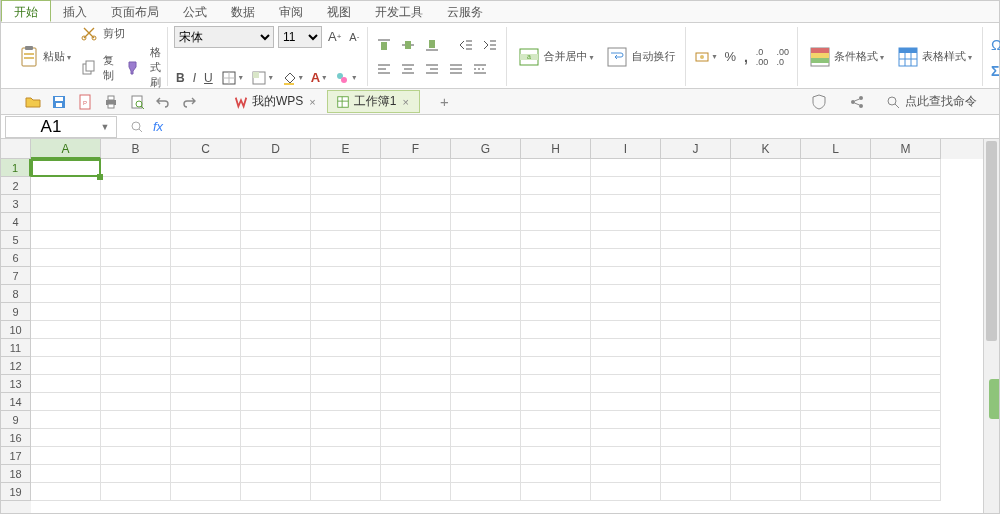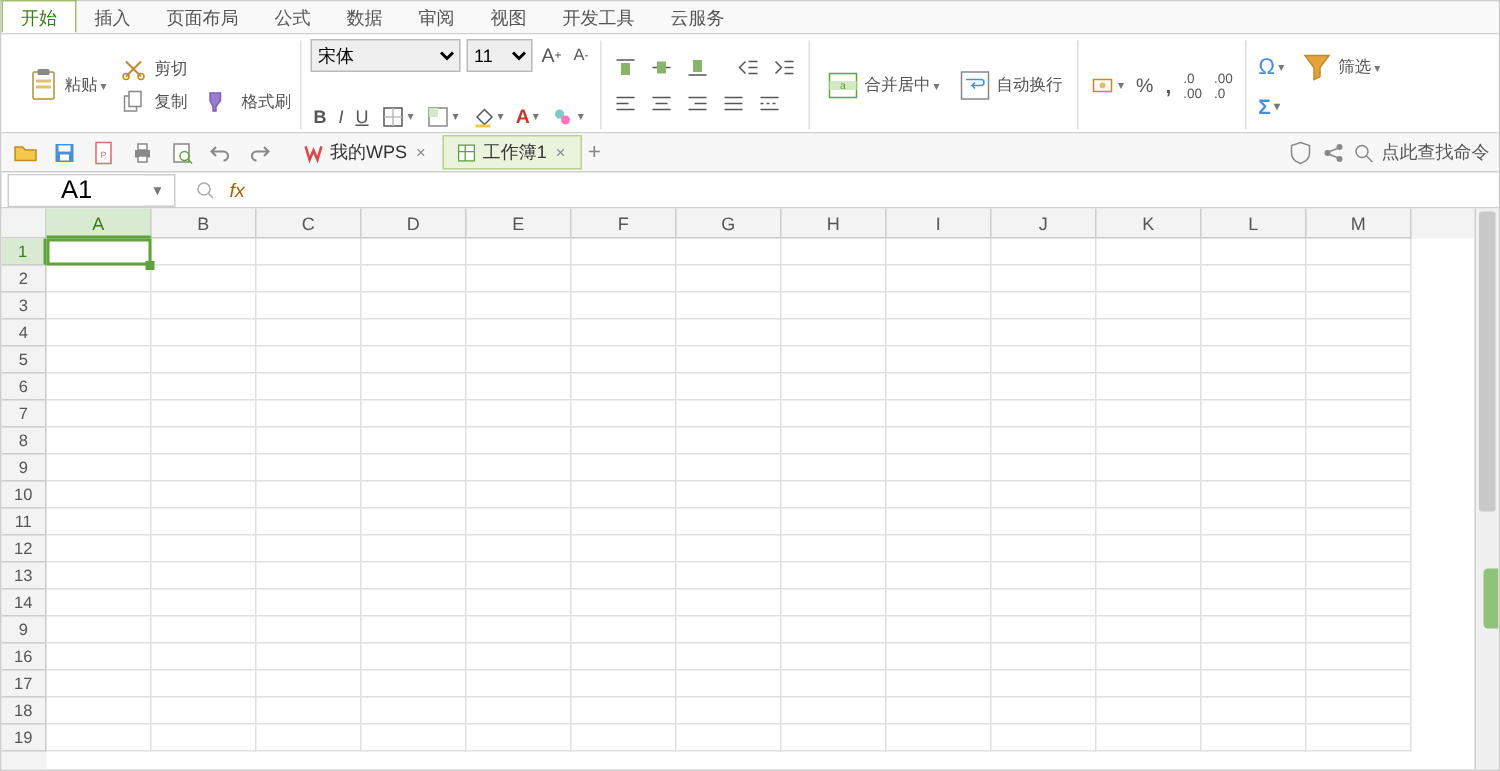--- a/index.html
+++ b/index.html
@@ -22,36 +22,36 @@
 .dd::after { content: "▾"; font-size: 8px; margin-left: 2px; color: #777; }
 .small-label { font-size: 11px; color: #555; }
 select.font-box { height: 22px; border: 1px solid #bbb; font-size: 12px; }
 .font-name { width: 100px; }
 .font-size { width: 44px; }
 svg { display: block; }
 .ico { width: 16px; height: 16px; }
 .ico-lg { width: 24px; height: 24px; }
 
 
-.qa-row { display: flex; align-items: center; height: 26px; background: #f7f7f7; border-bottom: 1px solid #cfcfcf; padding: 0 6px; gap: 2px; }
+.qa-row { display: flex; align-items: center; height: 26px; background: #f7f7f7; border-bottom: 1px solid #cfcfcf; padding: 0 22px; gap: 18px; }
 .qa-left { display: flex; align-items: center; gap: 6px; }
 .doc-tabs { display: flex; align-items: center; gap: 0; margin-left: 8px; }
 .doc-tab { display: flex; align-items: center; gap: 4px; padding: 2px 8px; border: 1px solid transparent; font-size: 12px; cursor: pointer; }
 .doc-tab.active { background: #eaf3db; border: 1px solid #b7d28c; }
 .doc-tab .close { font-size: 11px; color: #888; padding: 0 2px; }
 .spacer { flex: 1; }
 .find-cmd { display: flex; align-items: center; gap: 4px; color: #555; font-size: 12px; cursor: pointer; }
 
 
 .fx-row { display: flex; align-items: center; height: 24px; border-bottom: 1px solid #cfcfcf; }
 .name-box { width: 112px; height: 22px; border: 1px solid #ccc; margin: 0 4px; display: flex; align-items: center; }
 .name-box input { border: none; width: 90px; font-size: 17px; text-align: center; outline: none; }
 .name-box .dd-btn { width: 18px; text-align: center; cursor: pointer; color: #777; font-size: 9px; }
 .fx-icon { padding: 0 8px; color: #888; }
-.fx-label { font-style: italic; color: #a16207; padding-right: 6px; font-size: 13px; }
+.fx-label { font-style: italic; color: #3b82f6; padding-right: 6px; font-size: 13px; }
 .formula-input { flex: 1; border: none; outline: none; height: 22px; font-size: 12px; }
 
 
 .grid-wrap { flex: 1; display: flex; position: relative; overflow: hidden; }
 .grid { position: relative; flex: 1; overflow: hidden; }
 .col-headers { display: flex; position: absolute; top: 0; left: 0; right: 0; height: 20px; background: #f3f3f3; }
 .corner { width: 30px; height: 20px; border-right: 1px solid #ccc; border-bottom: 1px solid #ccc; background: #f3f3f3; }
 .col-h { width: 70px; height: 20px; border-right: 1px solid #ccc; border-bottom: 1px solid #ccc; text-align: center; line-height: 20px; font-size: 12px; color: #555; cursor: pointer; }
 .col-h.sel { background: #d9ead3; color: #3b7a1a; border-bottom: 2px solid #5fa33a; }
 .row-headers { position: absolute; top: 20px; left: 0; width: 30px; bottom: 0; background: #f3f3f3; }
@@ -275,20 +275,43 @@
               <circle cx="8" cy="8" r="2" fill="#e0c070"></circle>
             </svg>
           </span>
         <span class="btn" style="font-size:13px">%</span>
         <span class="btn" style="font-size:14px;font-weight:bold">,</span>
         <span class="btn" style="font-size:9px">.0<br>.00</span>
         <span class="btn" style="font-size:9px">.00<br>.0</span>
       </div>
     </div>
 
+    <div class="group">
+      <div class="row">
+        <div class="vstack">
+          <svg class="ico-lg" viewBox="0 0 24 24">
+              <rect x="3" y="3" width="18" height="18" fill="#fff" stroke="#888"></rect>
+              <rect x="3" y="3" width="18" height="5" fill="#d96d6d"></rect>
+              <rect x="3" y="8" width="18" height="5" fill="#f2d56b"></rect>
+              <rect x="3" y="13" width="18" height="5" fill="#8ec47a"></rect>
+            </svg>
+          <span class="lbl dd">条件格式</span>
+        </div>
+        <div class="vstack">
+          <svg class="ico-lg" viewBox="0 0 24 24">
+              <rect x="3" y="3" width="18" height="18" fill="#fff" stroke="#4a90d9"></rect>
+              <rect x="3" y="3" width="18" height="5" fill="#4a90d9"></rect>
+              <line x1="9" y1="3" x2="9" y2="21" stroke="#4a90d9"></line>
+              <line x1="15" y1="3" x2="15" y2="21" stroke="#4a90d9"></line>
+              <line x1="3" y1="14" x2="21" y2="14" stroke="#4a90d9"></line>
+            </svg>
+          <span class="lbl dd">表格样式</span>
+        </div>
+      </div>
+    </div>
 
     <div class="group" style="border-right:none">
       <div class="row" style="margin-bottom:4px">
         <span class="btn dd" style="font-size:15px;color:#4a90d9">Ω</span>
         <div class="vstack">
           <svg class="ico-lg" viewBox="0 0 24 24">
               <path d="M4 4h16l-6 8v6l-4 2v-8z" fill="#e6a23c" stroke="#c08a2a"></path>
             </svg>
           <span class="lbl dd">筛选</span>
         </div>

